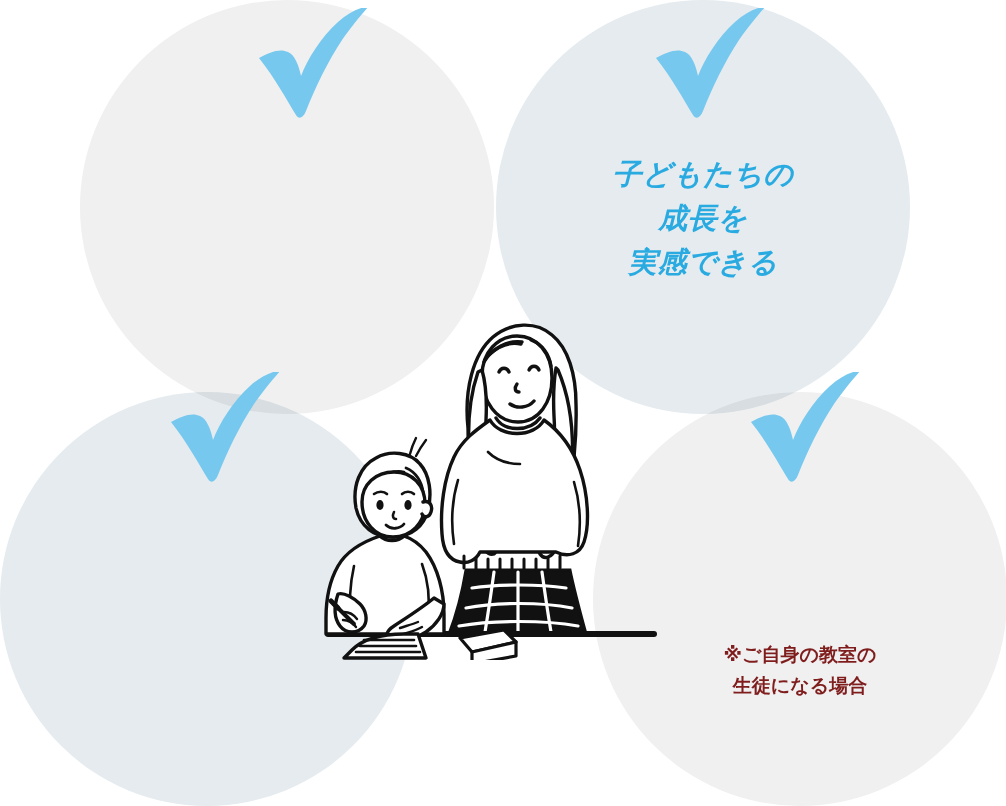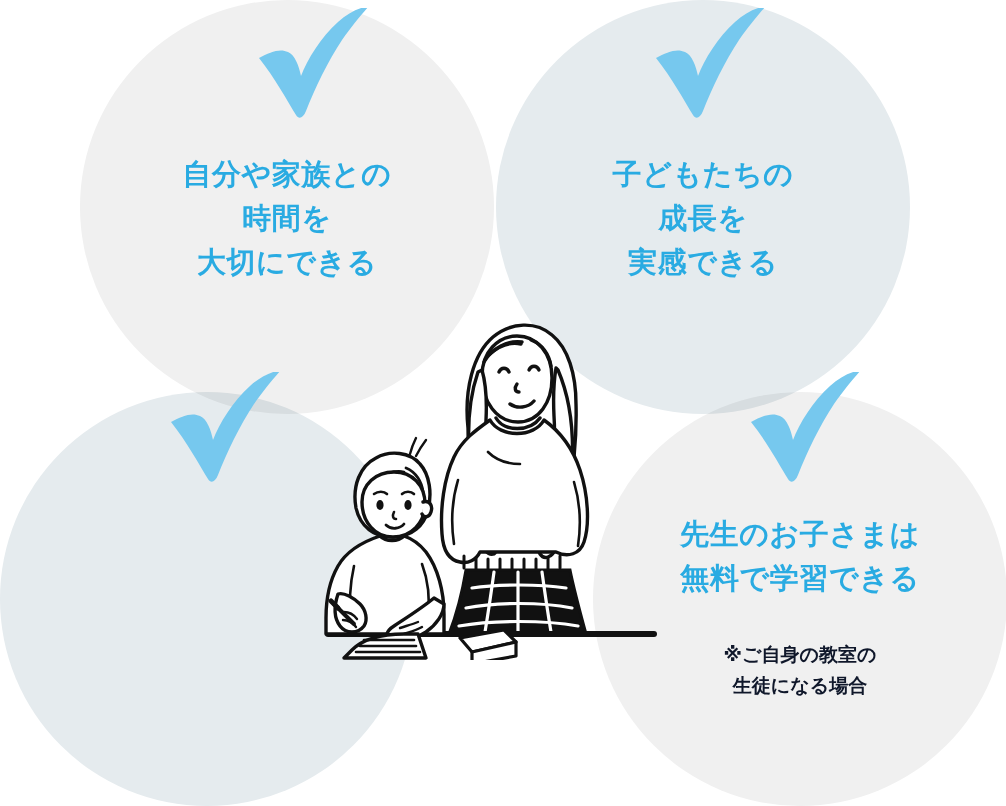--- a/index.html
+++ b/index.html
@@ -27,26 +27,26 @@
   #check-bl{left:155px; top:372px;}
   #check-br{left:735px; top:372px;}
 
   
   .label{
     position:absolute;text-align:center;color:#29abe2;
     font-weight:700;line-height:1.52;letter-spacing:.02em;
     white-space:pre-line;
   }
   #label-tl{left:87px;  top:152px; width:400px; font-size:29px;}
-  #label-tr{left:503px; top:152px; width:400px; font-size:29px;}
+  #label-tr{left:503px; top:152px; width:400px; font-size:29px;font-style:italic;}
   #label-bl{left:7px;   top:560px; width:400px; font-size:29px;}
   #label-br{left:600px; top:512px; width:400px; font-size:29px;}
 
   .note{
-    position:absolute;text-align:center;color:#0f172a;
+    position:absolute;text-align:center;color:#7f1d1d;
     font-weight:700;font-size:19px;line-height:1.62;white-space:pre-line;
   }
   #note-br{left:600px; top:640px; width:400px;}
 
   
   #illustration{position:absolute;left:318px;top:312px;width:346px;height:348px;}
 </style>
 </head>
 <body>
 
@@ -163,28 +163,23 @@
       <path d="M42 334 L98 334"></path>
       <path d="M38 340 L102 340"></path>
     </g>
 
     <g fill="#ffffff" stroke="#111111" stroke-width="3.2" stroke-linejoin="round">
       <path d="M142 326 L186 318 L198 330 L154 340 Z"></path>
       <path d="M154 340 L198 330 L198 344 L154 352 Z"></path>
     </g>
   </svg>
 
-  <div class="label" id="label-tl">自分や家族との
-時間を
-大切にできる</div>
 
   <div class="label" id="label-tr">子どもたちの
 成長を
 実感できる</div>
 
 
-  <div class="label" id="label-br">先生のお子さまは
-無料で学習できる</div>
 
   <div class="note" id="note-br">※ご自身の教室の
 生徒になる場合</div>
 
 </div>
 
 </body></html>

